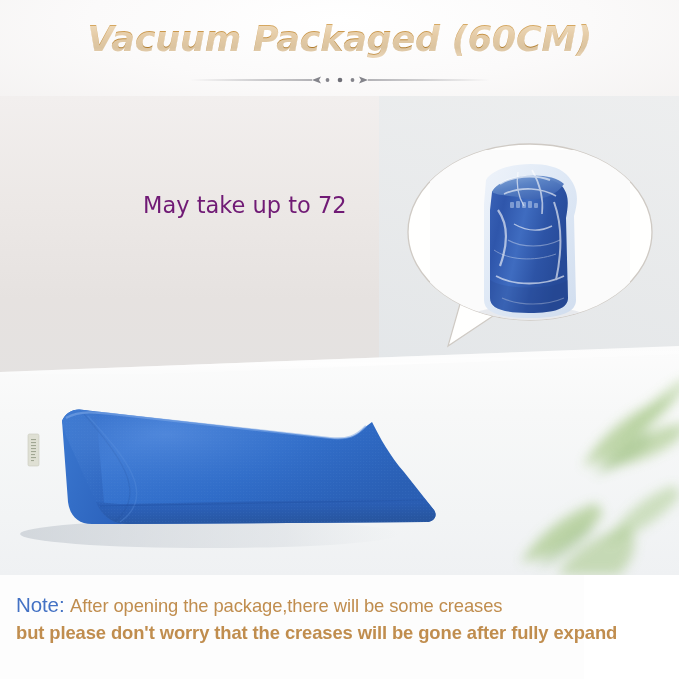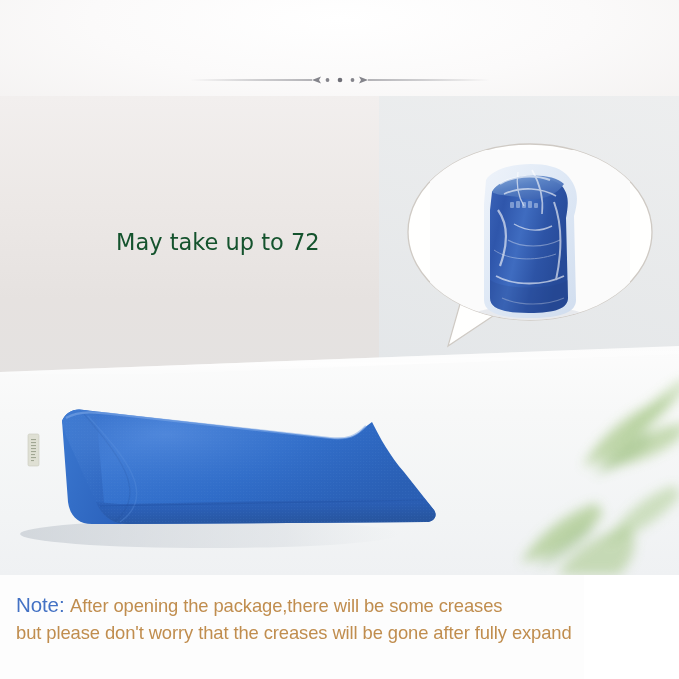--- a/index.html
+++ b/index.html
@@ -117,29 +117,28 @@
     bottom: 0;
     width: 210px;
     height: 200px;
     filter: blur(6px);
     opacity: .85;
   }
 
   
   .callout {
     position: absolute;
-    left: 116px;
+    left: 143px;
     top: 188px;
     width: 300px;
-    color: #14532d;
+    color: #701a75;
     font-family: "DejaVu Sans", sans-serif;
     font-size: 22.5px;
     line-height: 34px;
     font-weight: 400;
-    margin-top: 37px;
   }
   .callout .l2 { display: block; }
 
   
   .note {
     position: absolute;
     left: 0;
     top: 575px;
     width: 584px;
     height: 104px;
@@ -153,29 +152,30 @@
     font-size: 18.4px;
     line-height: 27px;
     color: #c08d4e;
     font-family: "Liberation Sans", sans-serif;
     letter-spacing: -0.1px;
   }
   .note-label {
     color: #4472c4;
     font-size: 20.5px;
   }
-  .note-l2 { display: block; }
+  .note-l2 { display: block; font-weight: bold; }
 </style>
 </head>
 <body>
 
 <div id="poster">
 
   <div class="header-band"></div>
 
+  <div class="title">Vacuum Packaged (60CM)</div>
 
   <div class="divider">
     <svg width="300" height="12" viewBox="0 0 300 12" xmlns="http://www.w3.org/2000/svg">
       <defs>
         <linearGradient id="dlg" x1="0" y1="0" x2="1" y2="0">
           <stop offset="0%" stop-color="#9a9a9f" stop-opacity="0"></stop>
           <stop offset="55%" stop-color="#9a9a9f" stop-opacity=".75"></stop>
           <stop offset="100%" stop-color="#7d7d84" stop-opacity=".95"></stop>
         </linearGradient>
         <linearGradient id="drg" x1="0" y1="0" x2="1" y2="0">

